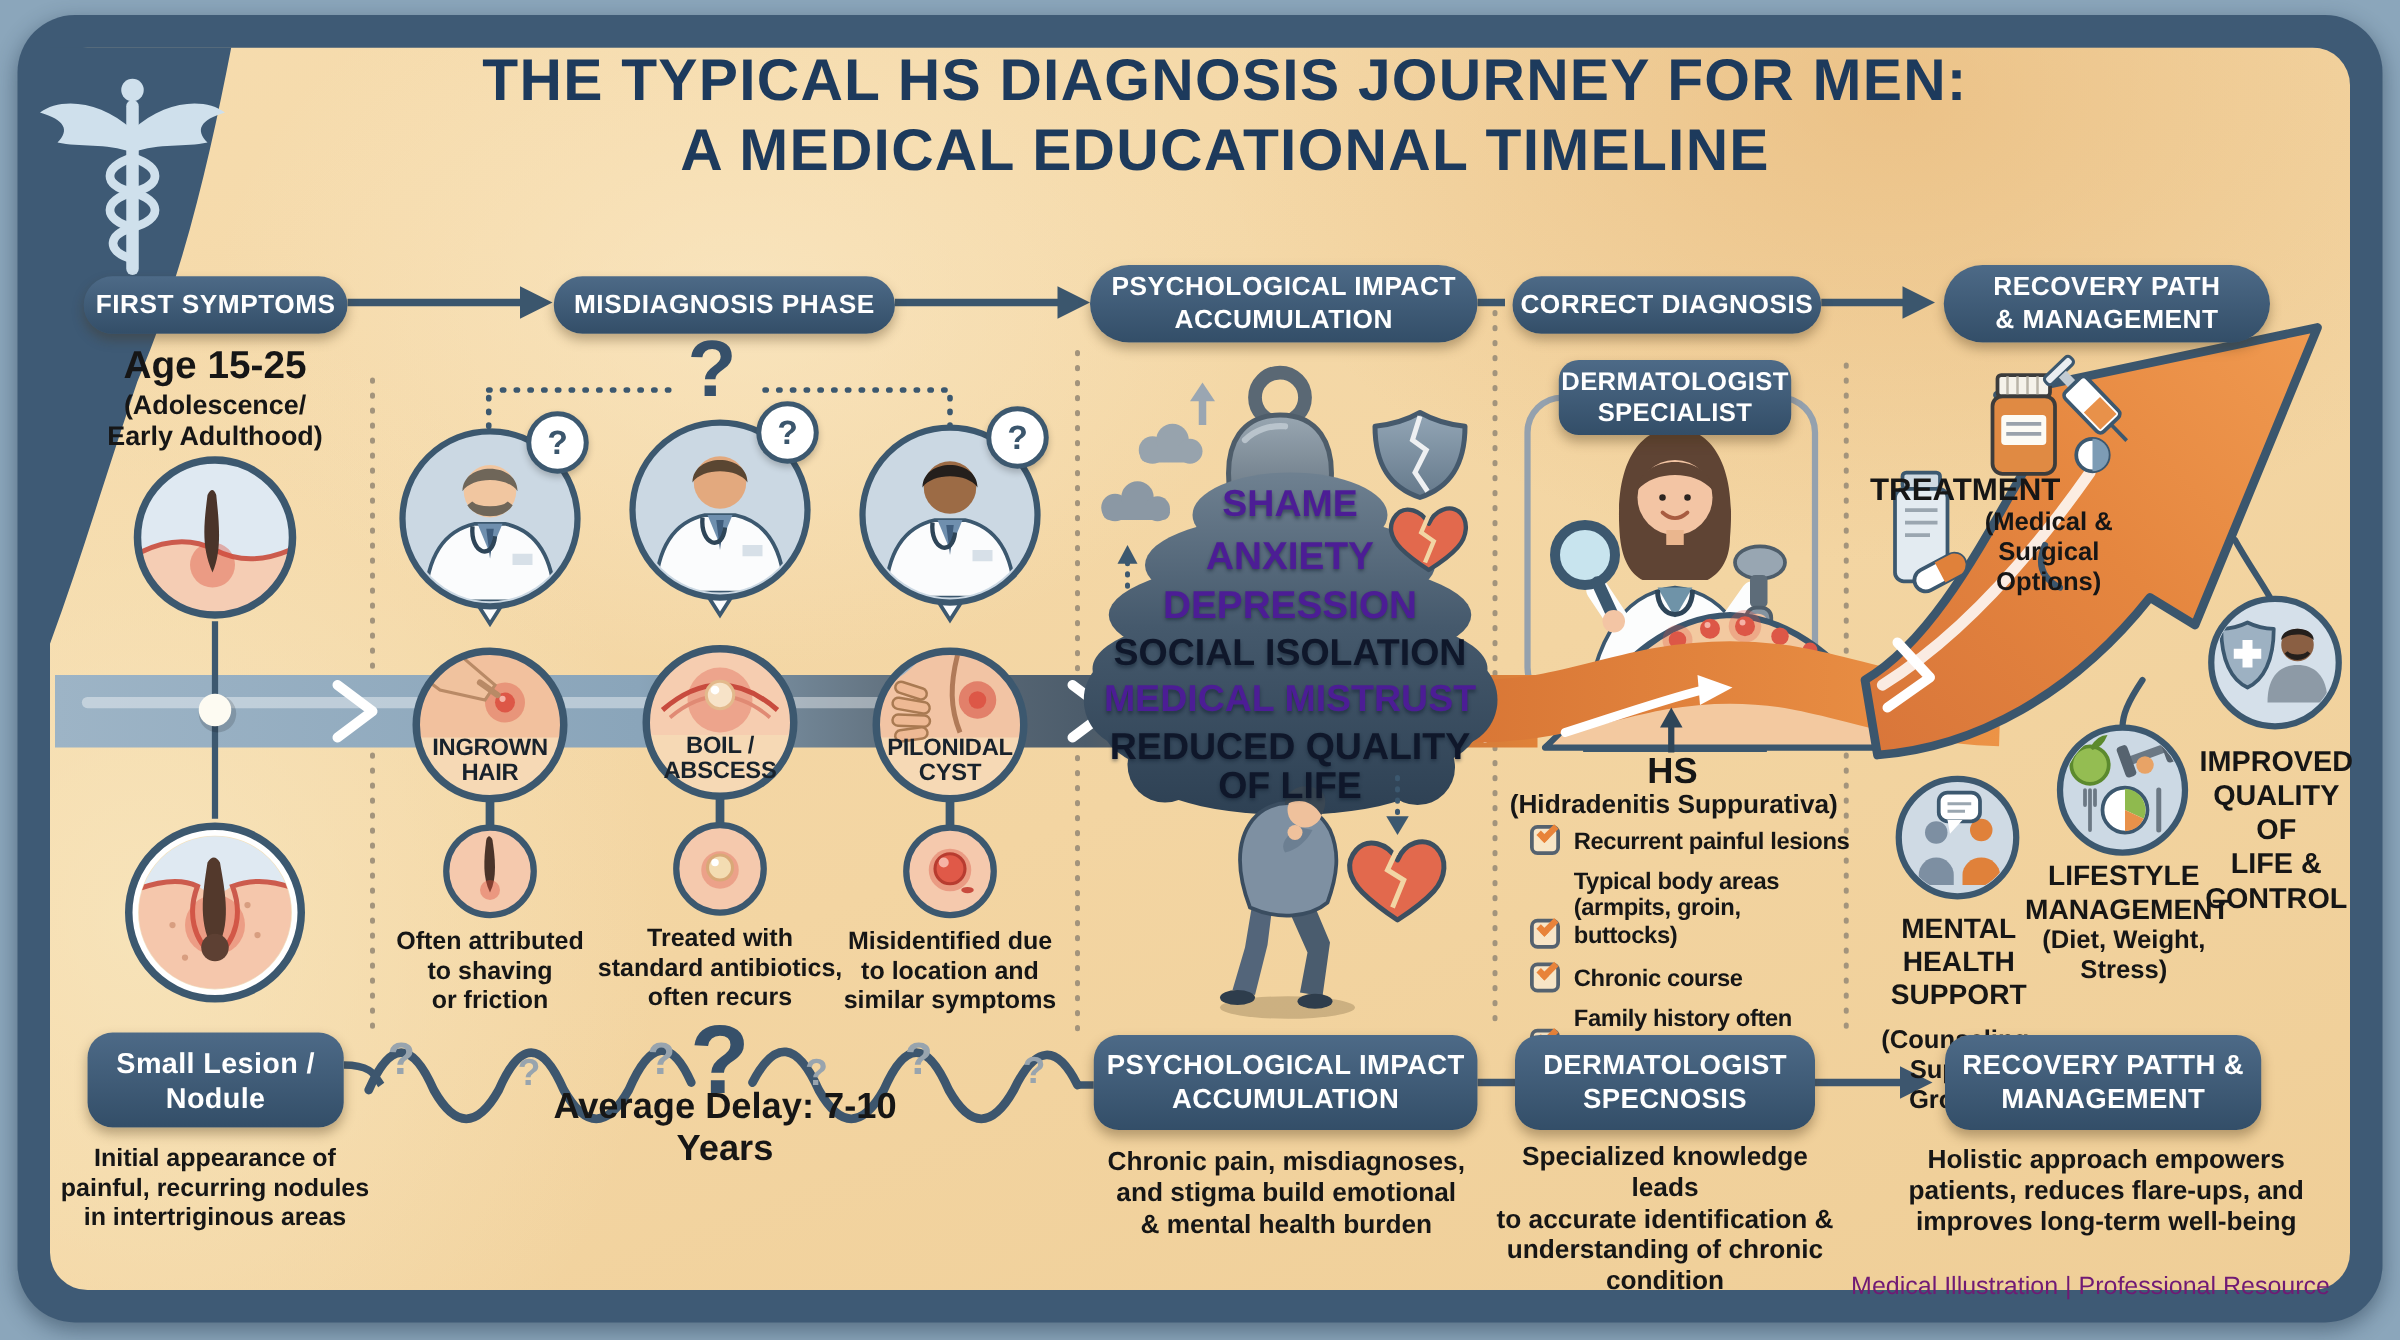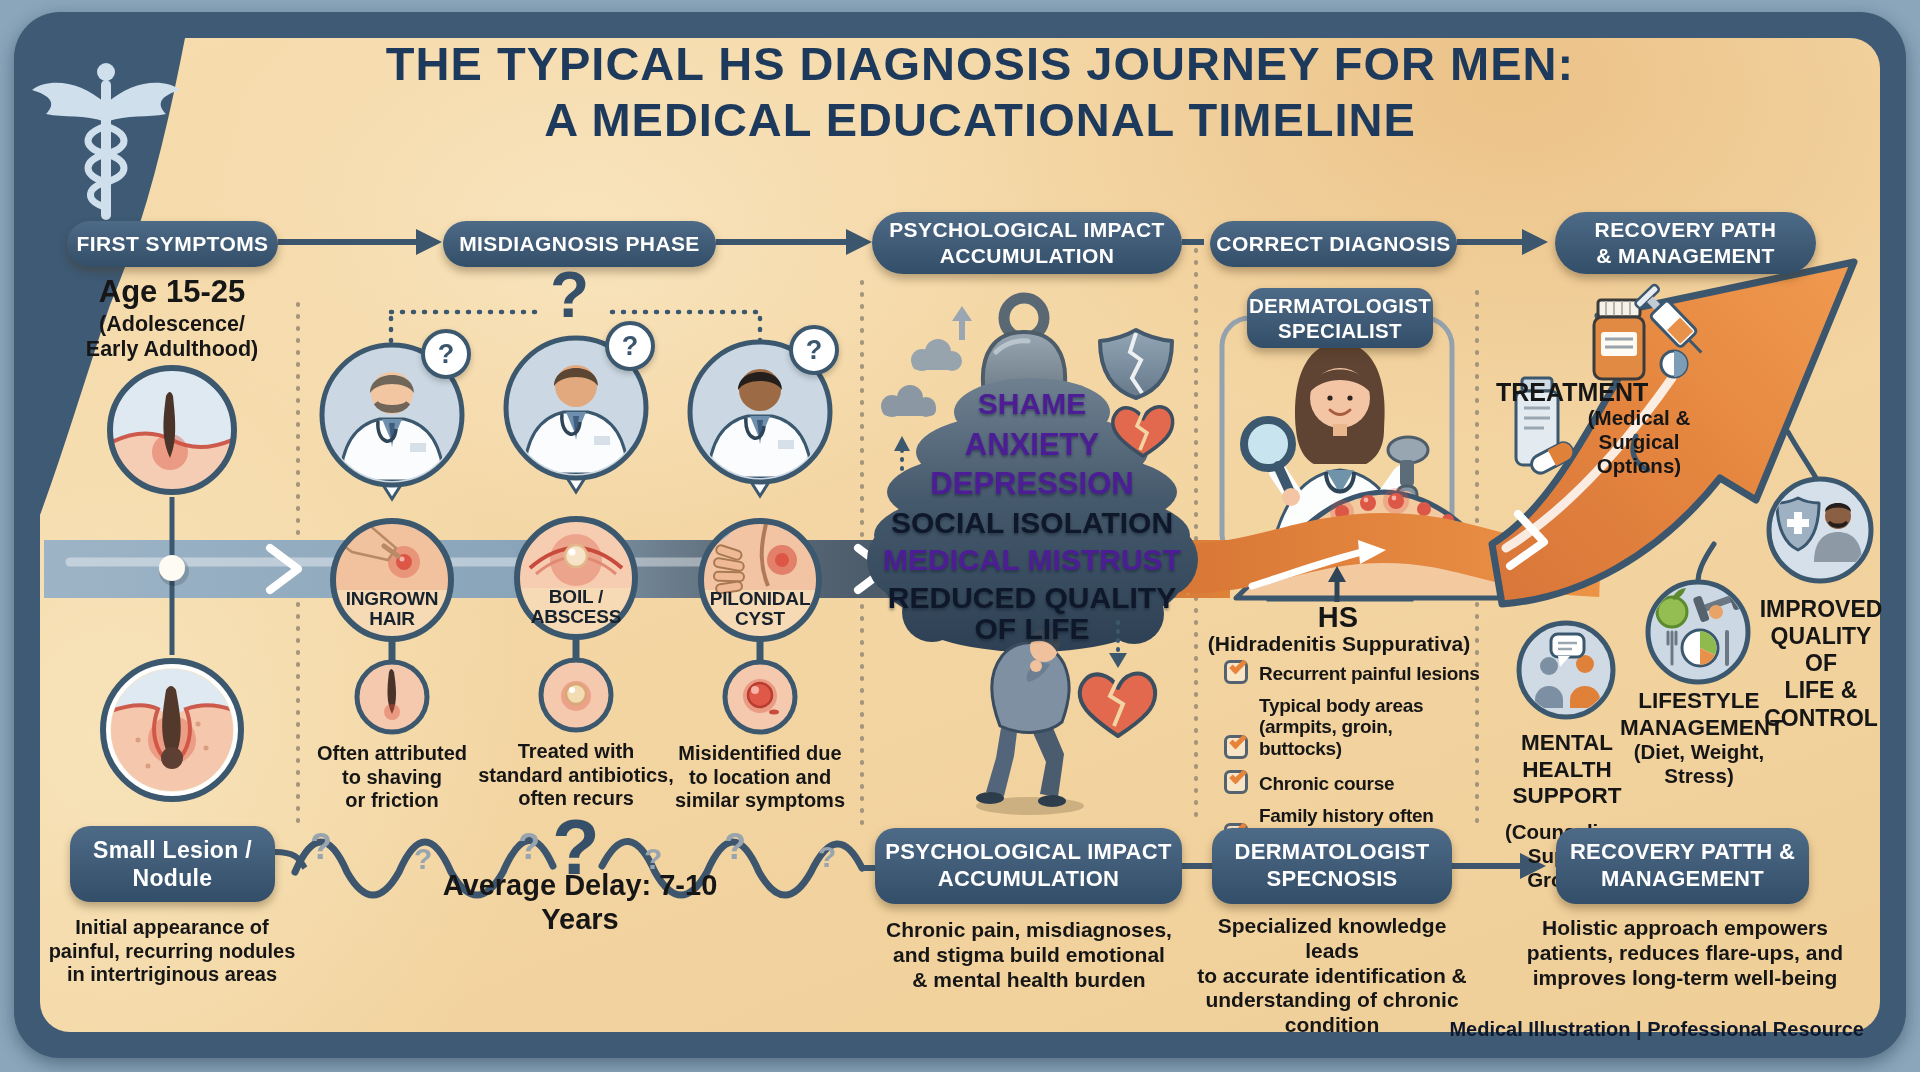--- a/index.html
+++ b/index.html
@@ -38,21 +38,21 @@
   .imp-white{color:#4c1d95}
   .imp-orange{color:#0f172a}
   .chk-row{display:flex;align-items:flex-end;margin-bottom:11px}
   .chk-box{flex:0 0 auto;width:24px;height:24px;border:3px solid #55626f;border-radius:6px;margin-right:11px;
            background:rgba(253,248,238,.5);position:relative}
   .chk-box .tick{position:absolute;left:3px;top:-2px;width:16px;height:9px;border-left:5px solid #e8833a;
            border-bottom:5px solid #e8833a;transform:rotate(-45deg)}
   .chk-txt{font-weight:bold;font-size:19px;line-height:1.12;white-space:pre-line;letter-spacing:-.3px;color:#161616}
   .dlabel{position:absolute;text-align:center;font-weight:bold;font-size:19px;line-height:1.06;
           color:#18222c;white-space:pre-line;letter-spacing:-.2px}
-  .footer{position:absolute;right:56px;top:1018px;font-size:20px;font-weight:bold;color:#0f172a}
+  .footer{position:absolute;right:56px;top:1018px;font-size:20px;font-weight:normal;color:#701a75}
 </style>
 </head>
 <body>
 
 <div class="abs frame"></div>
 <div class="abs canvas"></div>
 
 <svg class="abs" style="left:0;top:0" width="1920" height="1072" viewBox="0 0 1920 1072">
   <defs>
     <linearGradient id="bandG" gradientUnits="userSpaceOnUse" x1="44" y1="0" x2="1600" y2="0">

